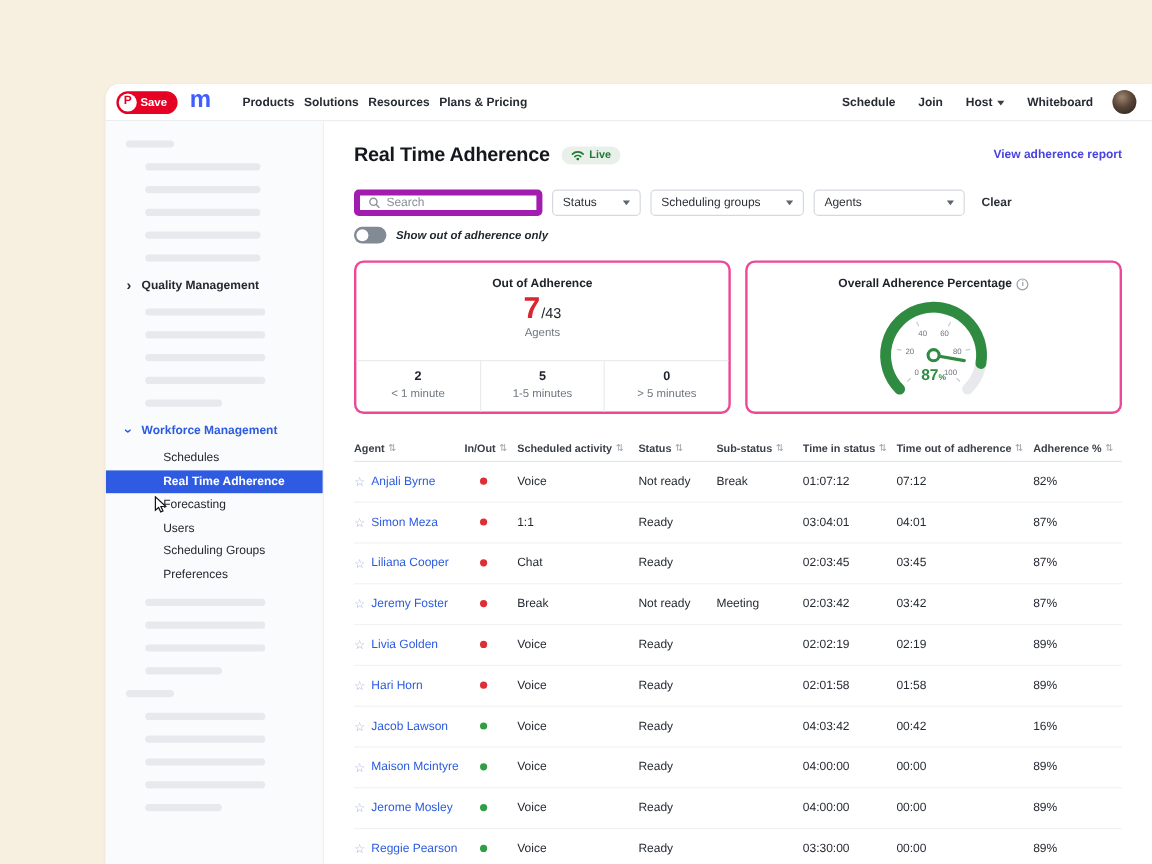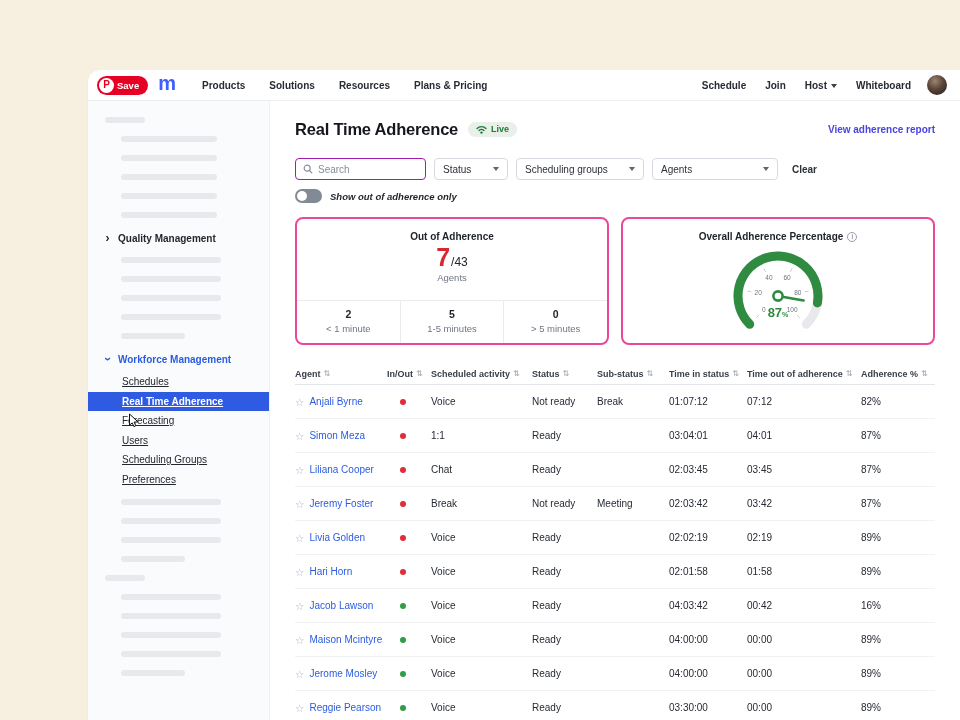--- a/index.html
+++ b/index.html
@@ -16,48 +16,48 @@
     background:#fff; border-top-left-radius:12px; overflow:hidden;
     display:flex; flex-direction:column;
     box-shadow:0 1px 3px rgba(0,0,0,.05);
   }
   
   .topnav { height:31px; flex:none; display:flex; align-items:center; padding:0 13px 0 9px; border-bottom:1px solid #ecedf0; }
   .pin-save { display:flex; align-items:center; gap:3px; background:#e60023; color:#fff; border-radius:10px; height:19px; padding:0 9px 0 2px; font-size:9.5px; font-weight:700; cursor:pointer; flex:none; }
   .pin-circle { width:15px; height:15px; border-radius:50%; background:#fff; display:flex; align-items:center; justify-content:center; }
   .pin-p { color:#e60023; font-size:10px; font-weight:700; line-height:1; }
   .logo { font-size:20px; font-weight:700; color:#3f5eff; margin:0 26px 0 10px; line-height:1; transform:translateY(-2px); cursor:pointer; }
-  .nav-left { display:flex; gap:24px; align-items:center; }
+  .nav-left { display:flex; gap:8px; align-items:center; }
   .nav-right { display:flex; gap:19px; align-items:center; margin-left:auto; }
   .nav-link { font-size:10px; font-weight:600; color:#272b33; text-decoration:none; cursor:pointer; display:inline-flex; align-items:center; gap:4px; white-space:nowrap; }
   .tri { width:0; height:0; border-left:3.5px solid transparent; border-right:3.5px solid transparent; border-top:4px solid #5b6470; display:inline-block; }
   .tri-dark { border-top-color:#3a3f47; transform:translateY(1px); }
   .avatar { width:20px; height:20px; border-radius:50%; margin-left:16px; flex:none; cursor:pointer;
     background:radial-gradient(circle at 40% 30%, #9c8572 0%, #5a4638 45%, #241c16 100%); }
   
   .cbody { flex:1; display:flex; min-height:0; }
   .sidebar { width:182px; flex:none; background:#fafbfc; border-right:1px solid #eef0f2; padding-top:16px; position:relative; overflow:hidden; }
   .sk-bar { height:6px; border-radius:3px; background:#e7e9ed; margin:0 0 13px 33px; }
   .sk-bar.lvl0 { margin-left:17px; }
   .sk-gap { height:10px; }
   .sb-section { display:flex; align-items:center; gap:7px; font-size:10px; font-weight:700; color:#23272e; margin:8px 0 12px 16px; height:14px; cursor:pointer; }
   .sb-section.wm { color:#2b5ce0; margin-top:10px; margin-bottom:6px; }
   .chev { font-size:12px; line-height:10px; display:inline-block; width:7px; text-align:center; }
   .chev.open { transform:rotate(90deg); }
-  .sb-item { font-size:10px; color:#23272e; padding-left:34px; height:19.5px; display:flex; align-items:center; cursor:pointer; font-weight:500;text-decoration:underline; }
+  .sb-item { font-size:10px; color:#23272e; padding-left:48px; height:19.5px; display:flex; align-items:center; cursor:pointer; font-weight:500; }
   .sb-item.selected { background:#2e5be2; color:#fff; font-weight:600; }
   .cursor { position:absolute; left:40px; top:312px; width:12px; height:16px; z-index:3; }
   
   .main { flex:1; padding:18px 25px 0; min-width:0; overflow:hidden; }
   .title-row { display:flex; align-items:center; height:20px; }
   h1 { font-size:16.5px; font-weight:700; color:#14171d; margin:0; letter-spacing:-0.2px; }
   .live { display:inline-flex; align-items:center; gap:4px; background:#e9efe9; border-radius:9px; padding:2.5px 8px; font-size:9px; font-weight:700; color:#1e7a35; margin-left:10px; }
   .report-link { margin-left:auto; font-size:10px; color:#4a43e0; font-weight:600; cursor:pointer; text-decoration:none; }
   .filters { display:flex; align-items:center; margin-top:19px; gap:8px; height:22px; }
-  .search { width:131px; height:22px; border:1px solid #a21caf; border-radius:4px; display:flex; align-items:center; padding:0 7px; gap:5px; background:#fff; }
+  .search { width:157px; height:22px; border:5px solid #a21caf; border-radius:4px; display:flex; align-items:center; padding:0 7px; gap:5px; background:#fff; }
   .search input { flex:1; min-width:0; border:0; outline:0; background:transparent; font-size:10px; font-family:inherit; color:#333; padding:0; }
   .search input::placeholder { color:#878e98; }
   .dd { height:22px; border:1px solid #d5d9df; border-radius:4px; display:flex; align-items:center; justify-content:space-between; padding:0 8px; font-size:10px; color:#2c3039; cursor:pointer; background:#fff; white-space:nowrap; }
   .dd-status { width:74px; } .dd-scheduling-groups { width:128px; } .dd-agents { width:126px; }
   .clear { margin-left:6px; font-size:10px; font-weight:600; color:#2c3039; cursor:pointer; }
   .toggle-row { display:flex; align-items:center; gap:8px; margin-top:9px; height:14px; }
   .toggle { width:27px; height:14px; border-radius:8px; background:#828a95; position:relative; cursor:pointer; flex:none; }
   .knob { position:absolute; left:2px; top:2px; width:10px; height:10px; border-radius:50%; background:#fff; }
   .toggle-label { font-size:9.5px; color:#1f242b; font-weight:600;font-style:italic; }
   

